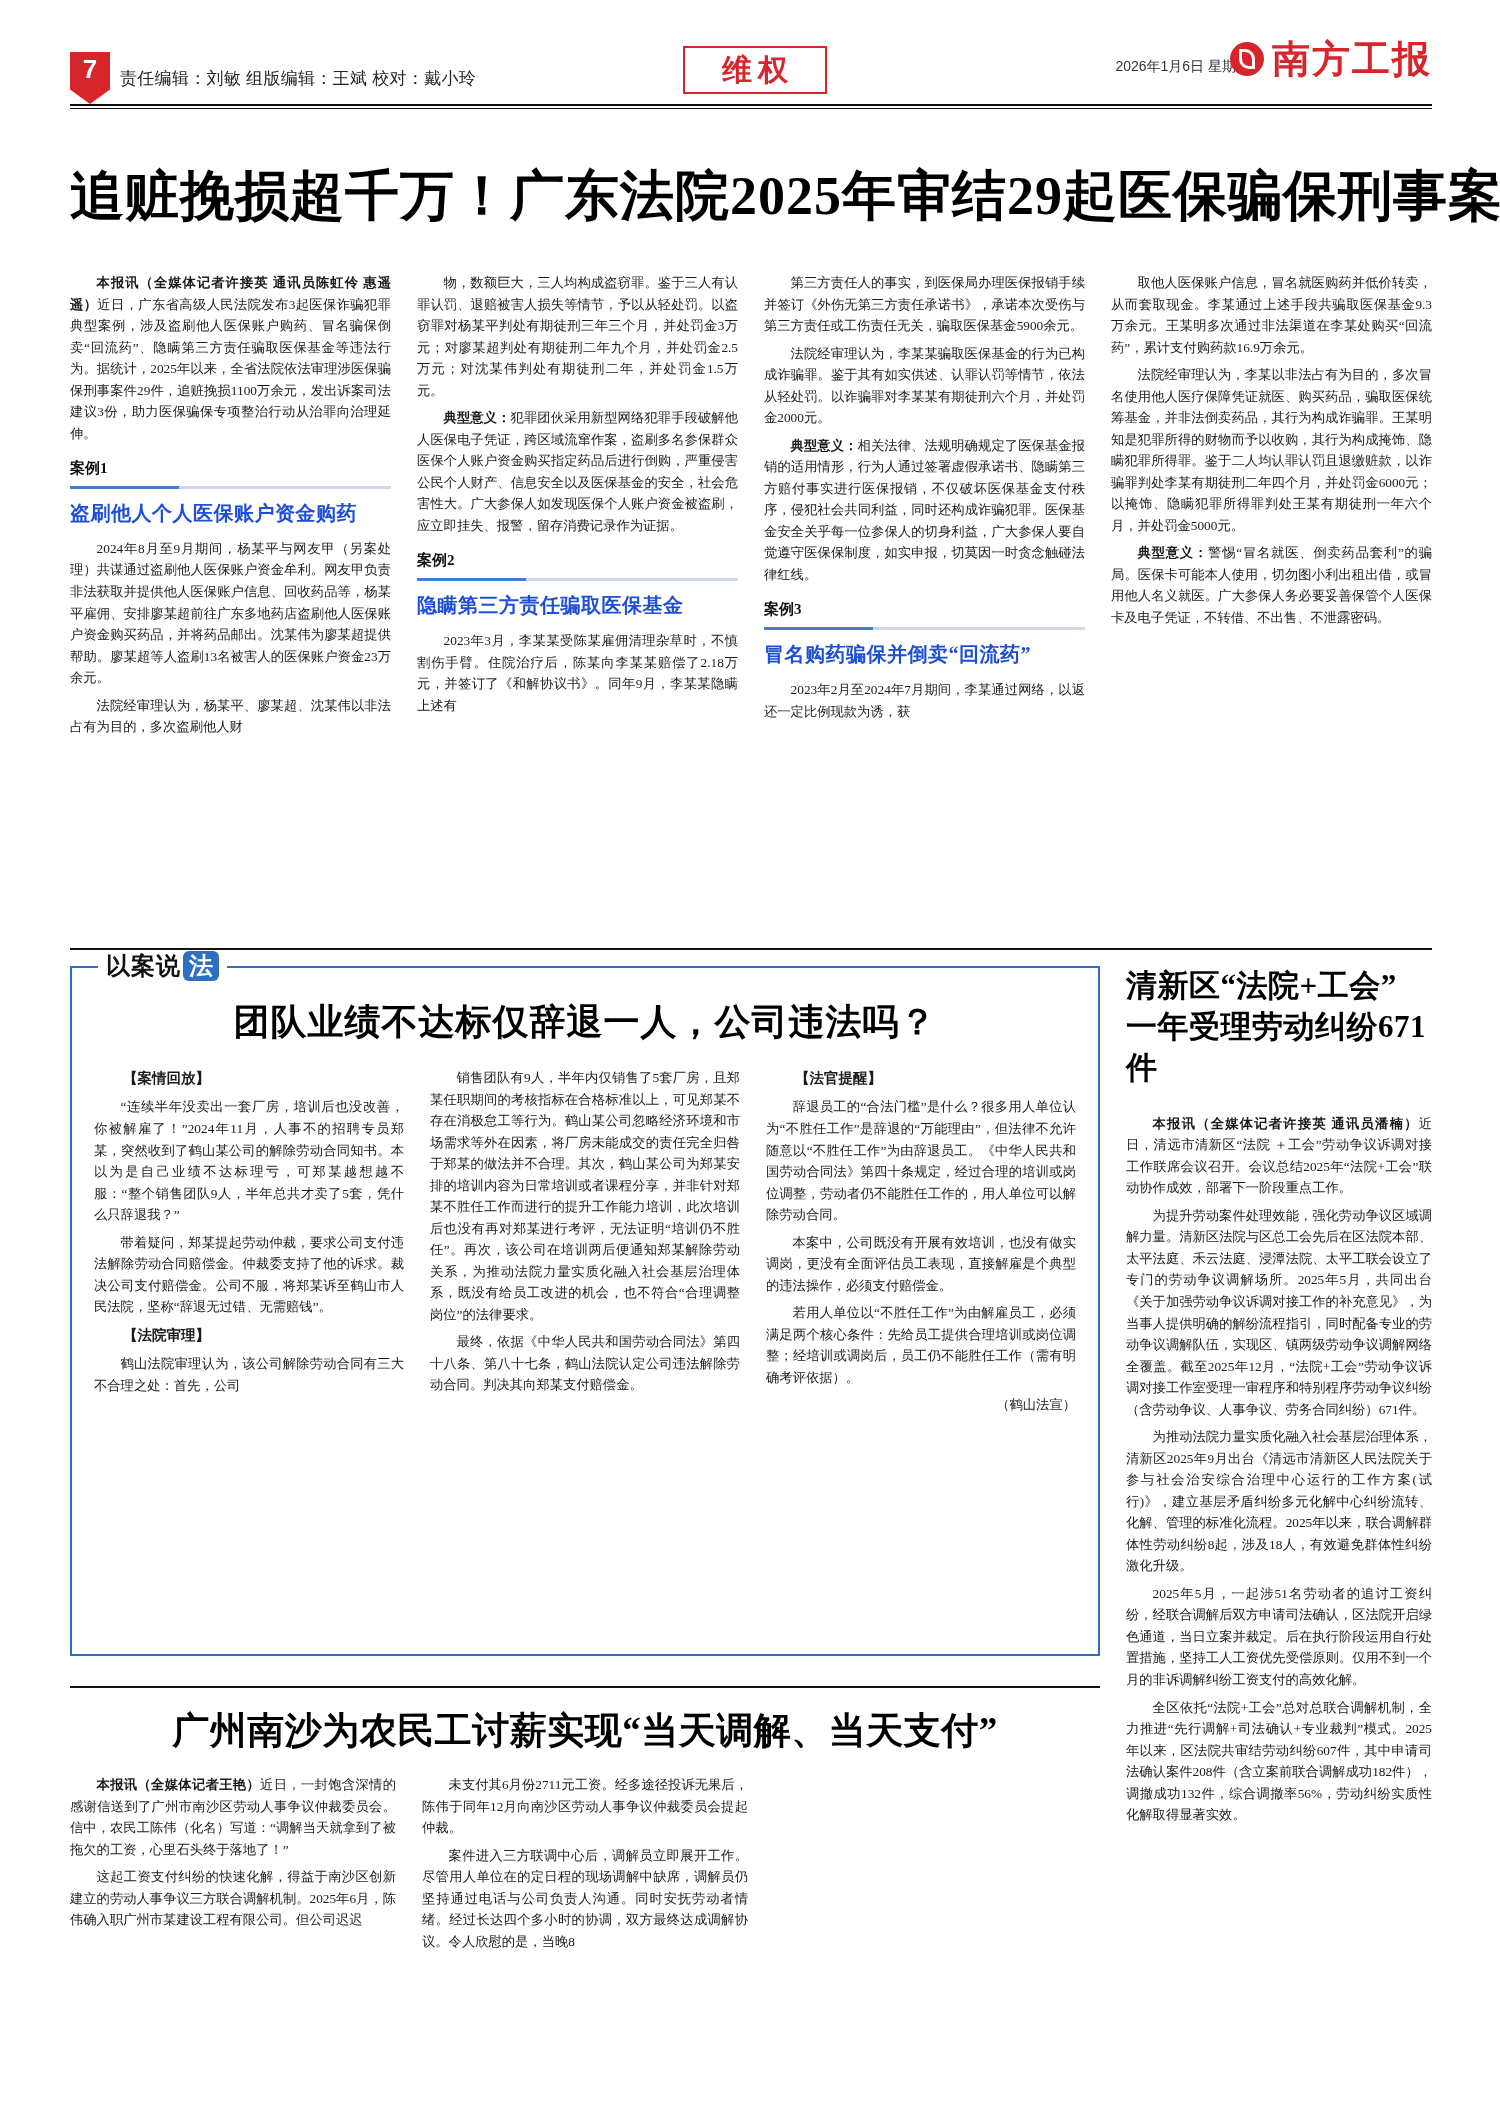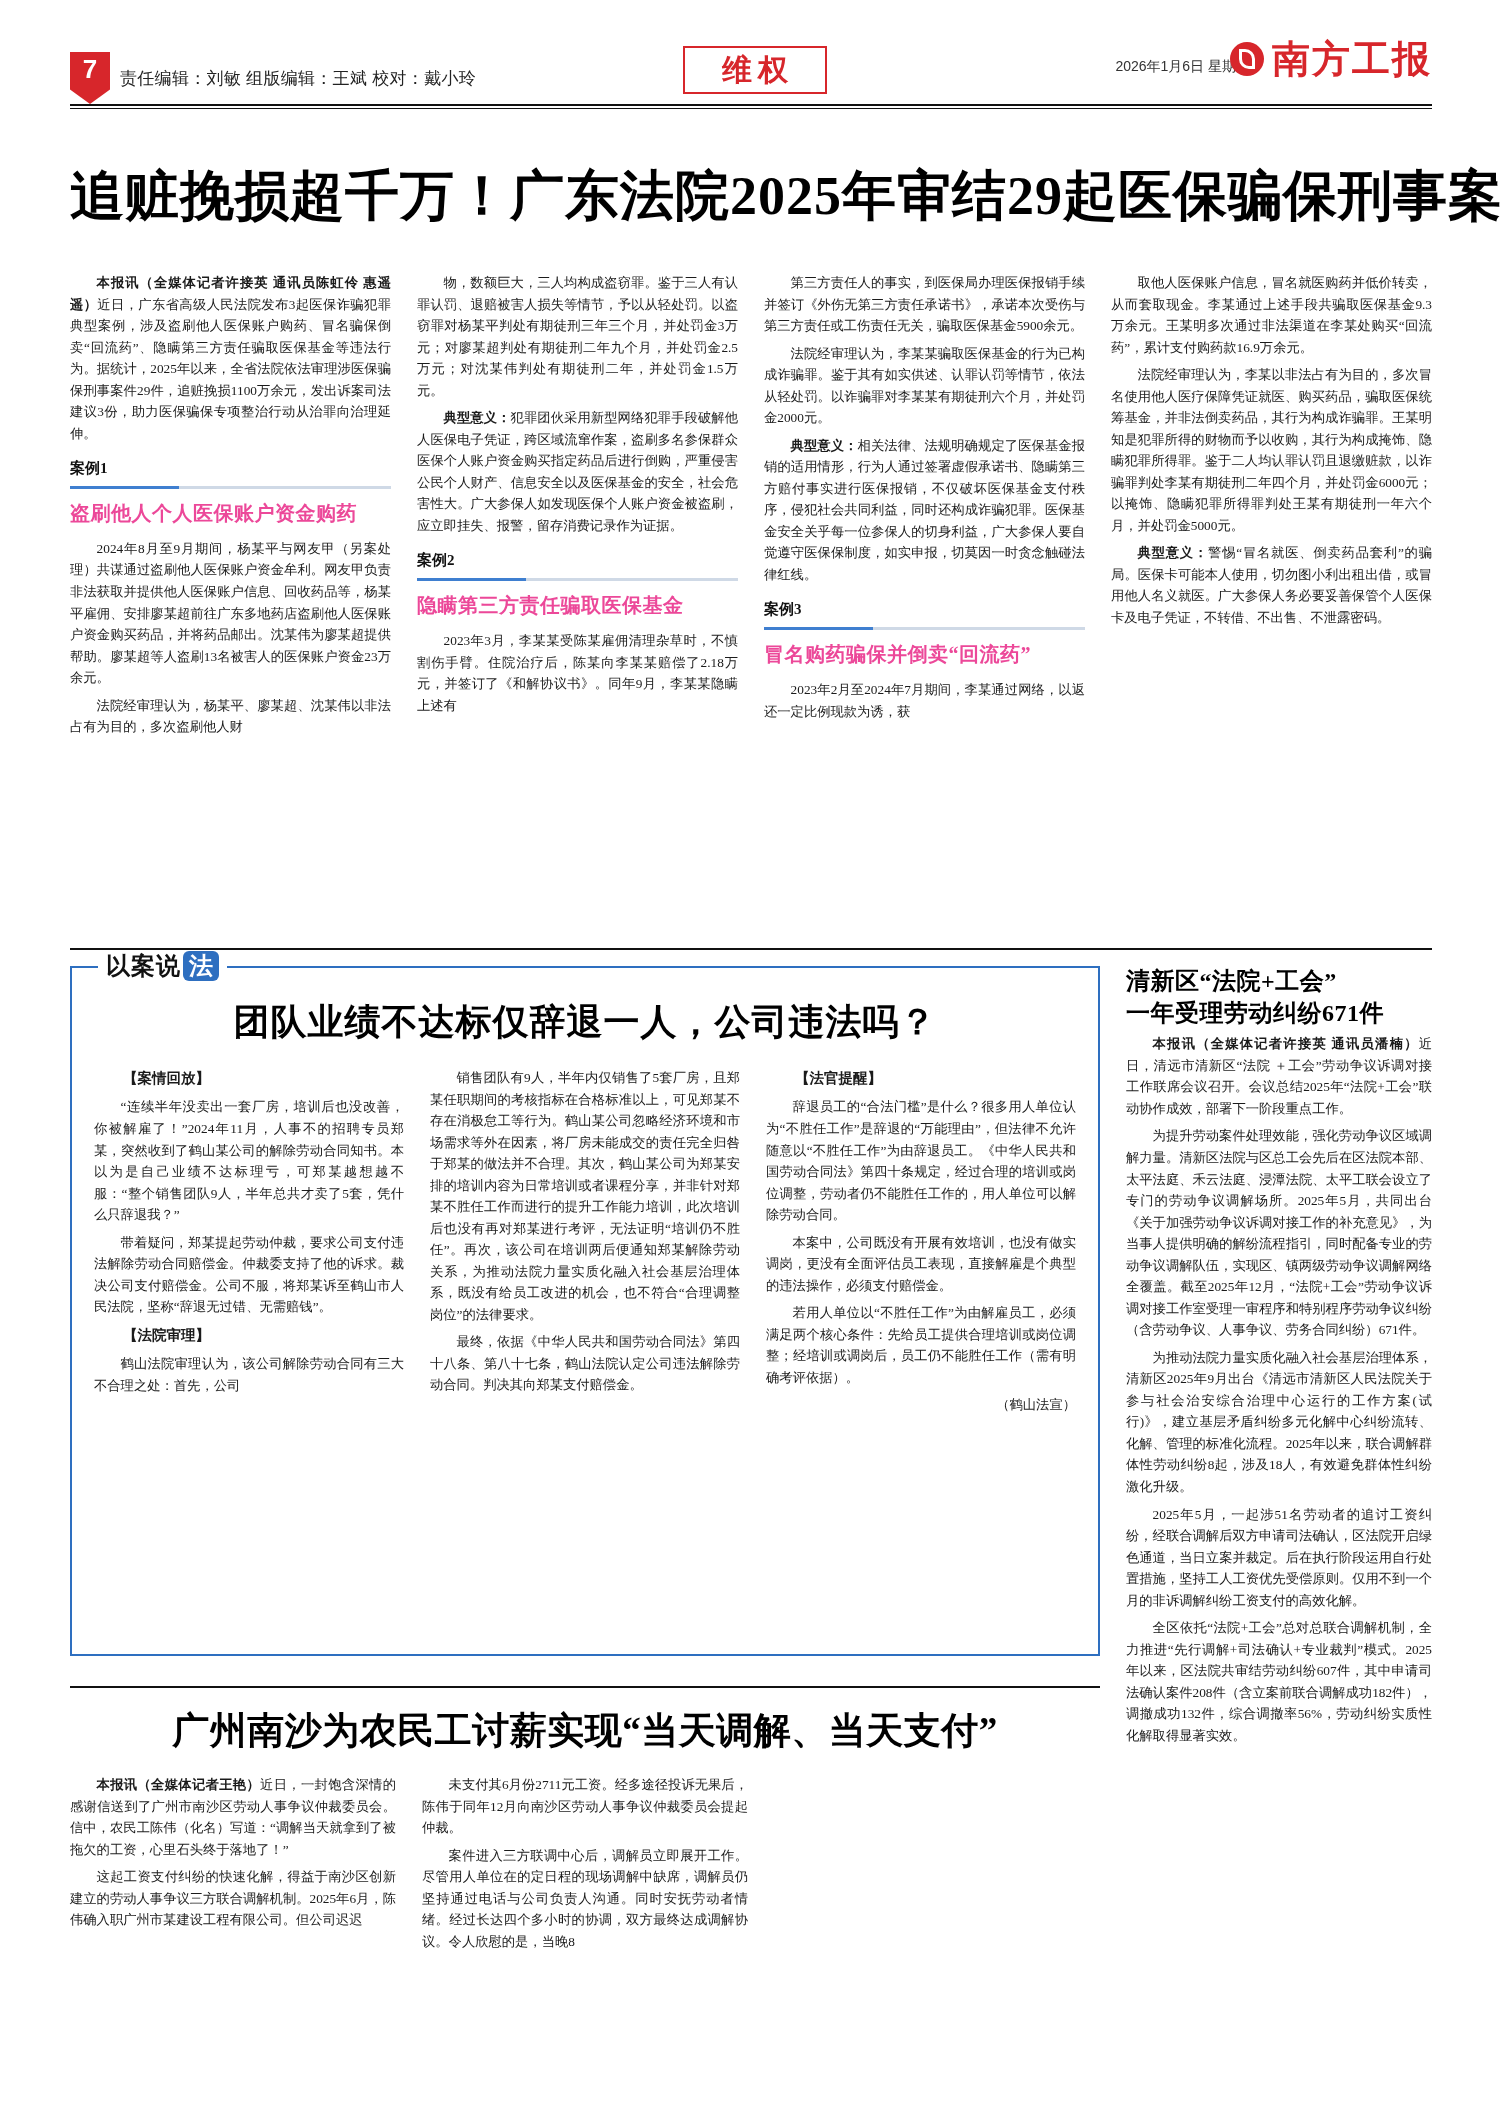--- a/index.html
+++ b/index.html
@@ -172,21 +172,21 @@
     padding-bottom: 2px;
   }
   .case-rule {
     width: 100%; height: 3px;
     background: linear-gradient(to right, #3f7fd0 0 34%, #cfd9e6 34% 100%);
     margin: 3px 0 8px 0;
   }
   .case-title {
     font-size: 20px;
     font-weight: bold;
-    color: #ec4899;
+    color: #1d4ed8;
     margin: 2px 0 9px 0;
     letter-spacing: 0.5px;
   }
   .sub-head {
     font-weight: bold;
   }
 
   .hr-mid {
     position: absolute;
     left: 70px; top: 948px;
@@ -260,26 +260,26 @@
     text-indent: 0;
   }
 
   
   .right-col {
     position: absolute;
     left: 1056px; top: 0;
     width: 306px; height: 690px;
   }
   .right-title {
-    font-size: 24px;
+    font-size: 31px;
     font-weight: bold;
     line-height: 1.32;
     color: #000;
     letter-spacing: 0.5px;
-    margin-bottom: 4px;
+    margin-bottom: 24px;
   }
   .right-col p {
     margin: 0 0 6px 0;
     text-indent: 2em;
     font-size: 13.3px;
     line-height: 1.62;
     text-align: justify;
   }
 
   .hr-mid2 {

